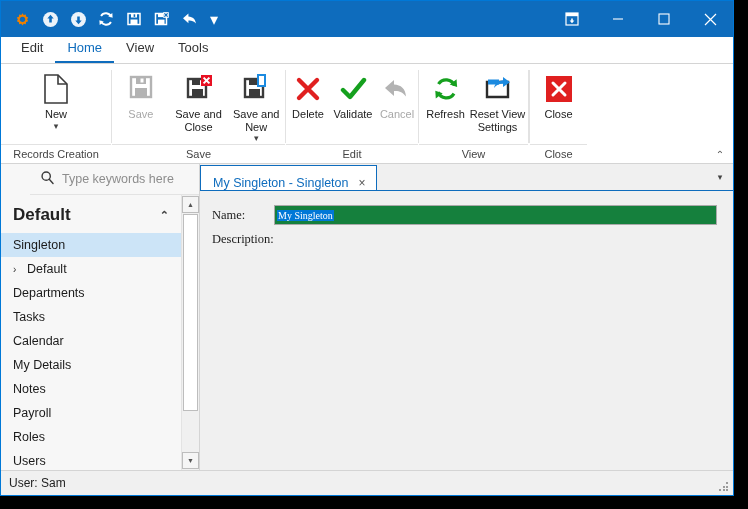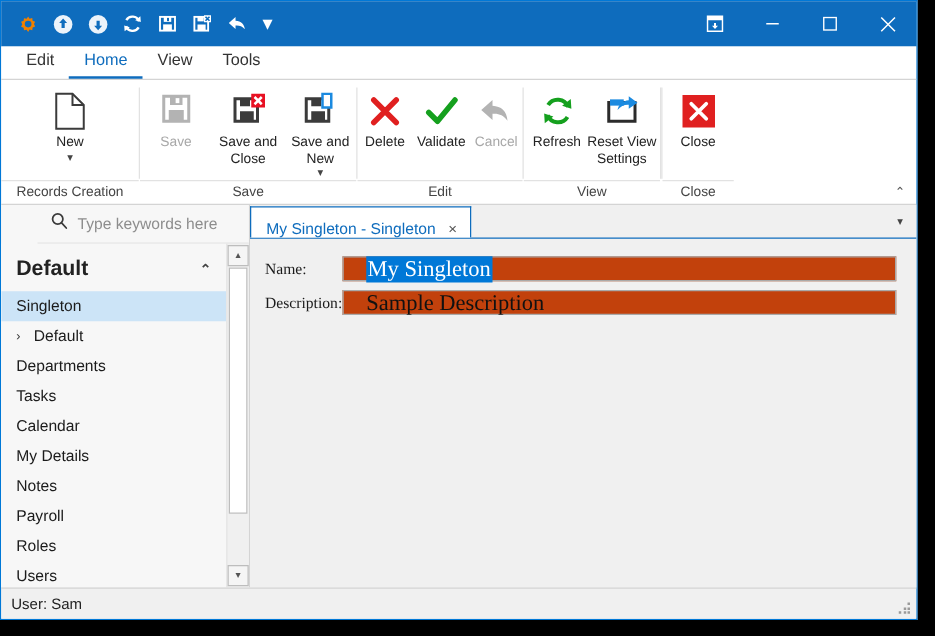--- a/index.html
+++ b/index.html
@@ -125,22 +125,22 @@
   }
   .doctab .dclose{font-size:12px;color:#555;padding:0 2px;cursor:default;}
   .doctabs-more{
     margin-left:auto;width:26px;display:flex;align-items:center;justify-content:center;
     color:#444;font-size:9px;cursor:default;
   }
   .form{flex:1;padding:14px 16px 0 12px;background:#f0f0f0;min-height:0;font-family:Liberation Serif, serif;}
   .frow{display:flex;align-items:center;margin-bottom:7px;}
   .flabel{width:62px;flex:0 0 62px;font-size:12.5px;color:#1b1b1b;}
   .finput{
-    flex:1;height:18px;background:#c2410c;border:1px solid #a9a9a9;
-    font-size:18px;color:#111;display:flex;align-items:center;padding:0 18px;
+    flex:1;height:18px;background:#15803d;border:1px solid #a9a9a9;
+    font-size:10px;color:#111;display:flex;align-items:center;padding:0 2px;
     box-sizing:content-box;cursor:text;
   }
   .sel-text{background:#0078d7;color:#fff;padding:0 1px;}
 
   
   .statusbar{
     height:24px;flex:0 0 24px;background:#f0f0f0;border-top:1px solid #d4d4d4;
     display:flex;align-items:center;padding:0 8px;position:relative;
   }
   .statusbar .stext{font-size:12px;color:#222;}
@@ -461,23 +461,20 @@
 
       <div class="form">
         <div class="frow">
           <span class="flabel">Name:</span>
           <div class="finput">
             <span class="sel-text">My Singleton</span>
           </div>
         </div>
         <div class="frow">
           <span class="flabel">Description:</span>
-          <div class="finput">
-            <span>Sample Description</span>
-          </div>
         </div>
       </div>
     </div>
   </div>
 
   <div class="statusbar">
     <span class="stext">User: Sam</span>
     <span class="grip">
       <i style="left:7px;top:0"></i>
       <i style="left:3.5px;top:3.5px"></i>

